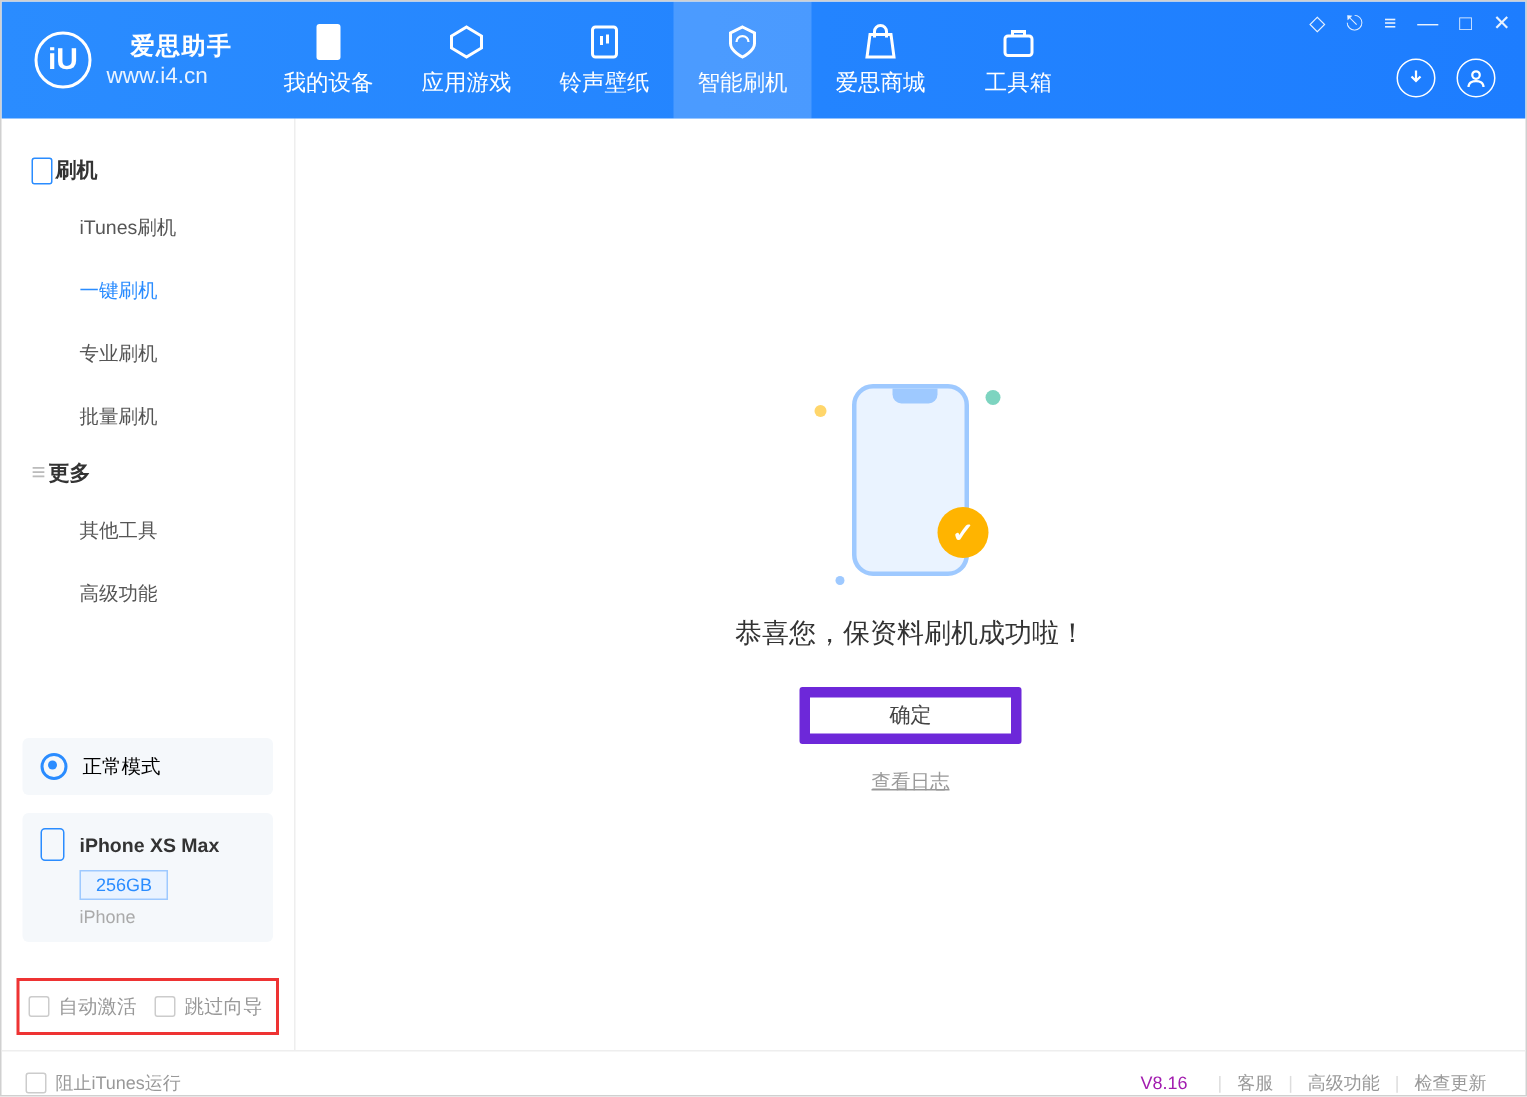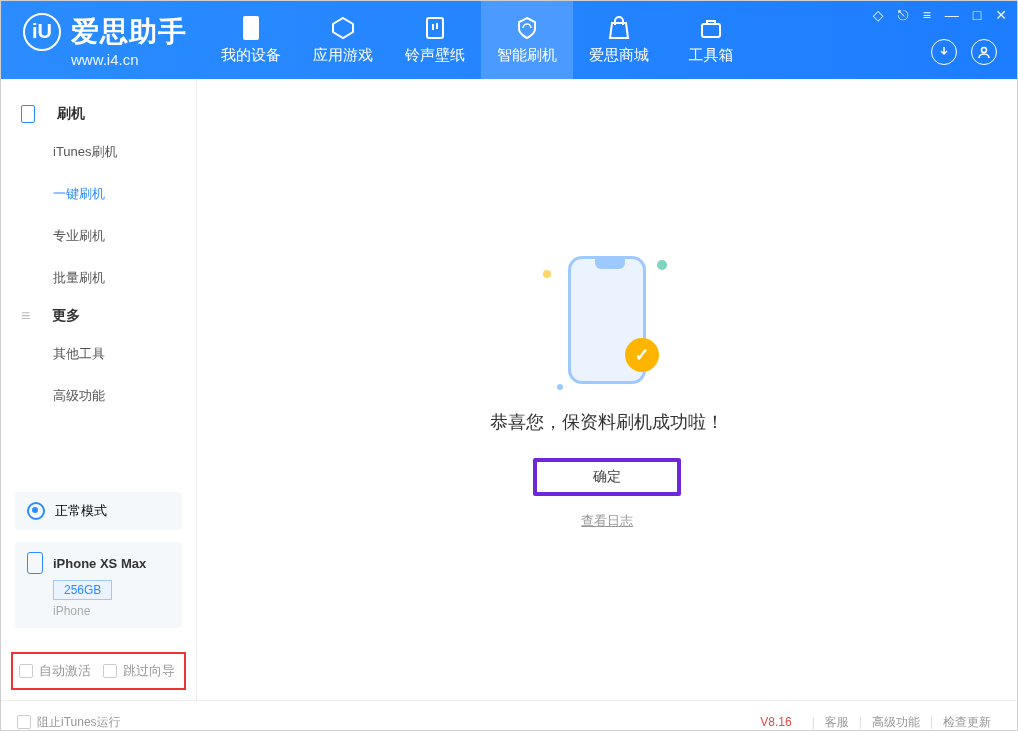--- a/index.html
+++ b/index.html
@@ -1,38 +1,38 @@
 <!DOCTYPE html>
 <html><head>
 <meta charset="utf-8">
 <style>
 * { margin: 0; padding: 0; box-sizing: border-box; font-family: "Microsoft YaHei", Arial, sans-serif; }
 body { background: #fff; width: 1018px; height: 731px; overflow: hidden; border: 1px solid #d0d0d0; }
 
 
 .header { height: 78px; background: linear-gradient(to right, #2a8cff, #1d7dff); display: flex; align-items: center; color: #fff; position: relative; }
-.logo-wrap { display: flex; padding: 0 18px 0 22px; }
+.logo-wrap { display: flex; align-items: center; padding: 0 18px 0 22px; }
 .logo-icon { width: 38px; height: 38px; border: 2px solid #fff; border-radius: 50%; display: flex; align-items: center; justify-content: center; font-weight: bold; font-size: 20px; margin-right: 10px; }
 .logo-text { display: flex; flex-direction: column; }
-.logo-title { font-size: 28px; font-weight: bold; letter-spacing: 1px; }
+.logo-title { font-size: 16px; font-weight: bold; letter-spacing: 1px; margin-left: 16px; }
 .logo-sub { font-size: 15px; opacity: .9; }
 .nav { display: flex; height: 100%; }
 .nav-item { width: 92px; display: flex; flex-direction: column; align-items: center; justify-content: center; cursor: pointer; font-size: 15px; gap: 5px; }
 .nav-item.active { background: rgba(255,255,255,.18); }
 .nav-icon { width: 26px; height: 26px; display: flex; align-items: center; justify-content: center; }
 .win-ctrls { position: absolute; top: 6px; right: 10px; display: flex; gap: 14px; font-size: 14px; }
 .win-ctrls span { cursor: pointer; opacity: .9; }
 .head-circles { position: absolute; right: 20px; bottom: 14px; display: flex; gap: 14px; }
 .circle-btn { width: 26px; height: 26px; border: 1.5px solid #fff; border-radius: 50%; display: flex; align-items: center; justify-content: center; cursor: pointer; }
 
 
 .body { display: flex; height: calc(100% - 78px - 30px); }
 .sidebar { width: 196px; border-right: 1px solid #eee; display: flex; flex-direction: column; }
 .side-scroll { flex: 1; padding-top: 18px; }
-.side-head { display: flex; align-items: flex-end; gap: 22px; padding: 8px 20px; color: #333; font-size: 14px; font-weight: bold; }
+.side-head { display: flex; align-items: flex-end; gap: 2px; padding: 8px 20px; color: #333; font-size: 14px; font-weight: bold; }
 .side-head .dev-ico { width: 14px; height: 18px; border: 1.5px solid #2a8cff; border-radius: 2px; }
 .side-head .more-ico { color: #bbb; font-size: 16px; }
 .side-item { padding: 12px 20px 12px 52px; color: #555; font-size: 13px; cursor: pointer; }
 .side-item.active { color: #2a8cff; }
 .side-card { margin: 6px 14px; background: #f5f8fb; border-radius: 4px; padding: 10px 12px; font-size: 13px; display: flex; align-items: center; gap: 10px; }
 .mode-ico { width: 18px; height: 18px; border: 2px solid #2a8cff; border-radius: 50%; position: relative; }
 .mode-ico::after { content: ""; width: 6px; height: 6px; background: #2a8cff; border-radius: 50%; position: absolute; top: 3px; left: 3px; }
 .dev-card { margin: 6px 14px 10px; background: #f5f8fb; border-radius: 4px; padding: 10px 12px; }
 .dev-card .dev-row { display: flex; align-items: center; gap: 10px; }
 .dev-card .phone-ico { width: 16px; height: 22px; border: 1.5px solid #2a8cff; border-radius: 3px; }
@@ -47,28 +47,28 @@
 .main { flex: 1; display: flex; flex-direction: column; align-items: center; justify-content: center; }
 .illus { position: relative; width: 140px; height: 140px; margin-bottom: 20px; }
 .phone-big { width: 78px; height: 128px; border: 3px solid #9ec9ff; border-radius: 14px; background: #eaf3ff; position: absolute; left: 31px; top: 6px; }
 .phone-notch { width: 30px; height: 10px; background: #9ec9ff; border-radius: 0 0 6px 6px; position: absolute; top: 0; left: 24px; }
 .check-badge { width: 34px; height: 34px; background: #ffb400; border-radius: 50%; position: absolute; right: 18px; bottom: 18px; display: flex; align-items: center; justify-content: center; color: #fff; font-size: 18px; font-weight: bold; }
 .dot { position: absolute; border-radius: 50%; }
 .d1 { width: 8px; height: 8px; background: #ffd66b; top: 20px; left: 6px; }
 .d2 { width: 10px; height: 10px; background: #7dd4c0; top: 10px; right: 10px; }
 .d3 { width: 6px; height: 6px; background: #9ec9ff; bottom: 0; left: 20px; }
 .msg { font-size: 18px; color: #333; margin-bottom: 24px; }
-.ok-btn { width: 148px; height: 38px; border: 4px solid #6d28d9; background: #fff; color: #444; font-size: 14px; cursor: pointer; border-radius: 2px; margin-bottom: 16px; }
+.ok-btn { width: 148px; height: 38px; border: 7px solid #6d28d9; background: #fff; color: #444; font-size: 14px; cursor: pointer; border-radius: 2px; margin-bottom: 16px; }
 .log-link { color: #999; font-size: 13px; cursor: pointer; text-decoration: underline; }
 
 
 .footer { height: 43px; border-top: 1px solid #eee; display: flex; align-items: center; font-size: 12px; color: #999; padding: 0 16px; }
 .footer .f-chk { display: flex; align-items: center; gap: 6px; }
 .footer .spacer { flex: 1; }
-.footer .ver { color: #ef4444; margin-right: 20px; }
+.footer .ver { color: #a21caf; margin-right: 20px; }
 .footer a { color: #999; margin: 0 10px; cursor: pointer; }
 .footer .sep { color: #ddd; }
 </style>
 </head>
 <body>
 
 <div class="header">
   <div class="logo-wrap">
     <div class="logo-icon">iU</div>
     <div class="logo-text">

